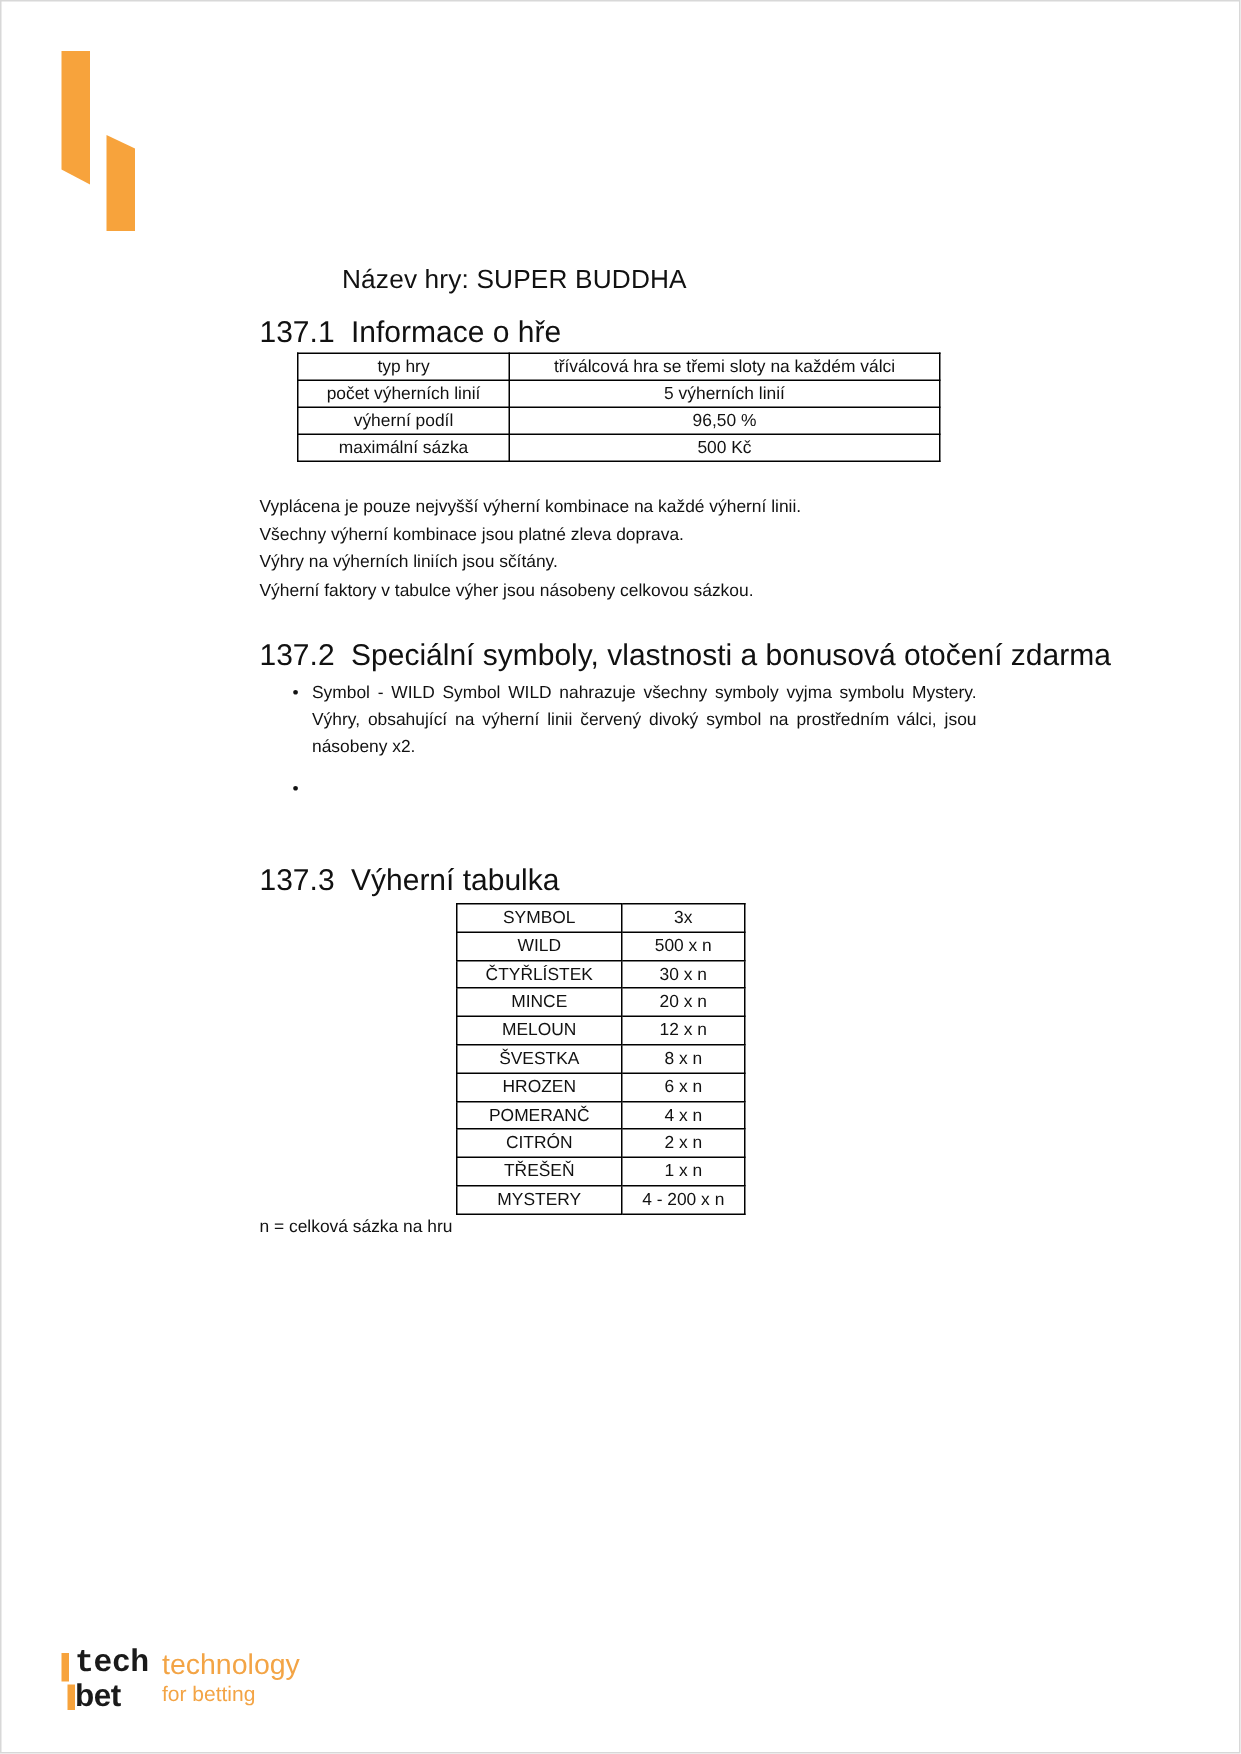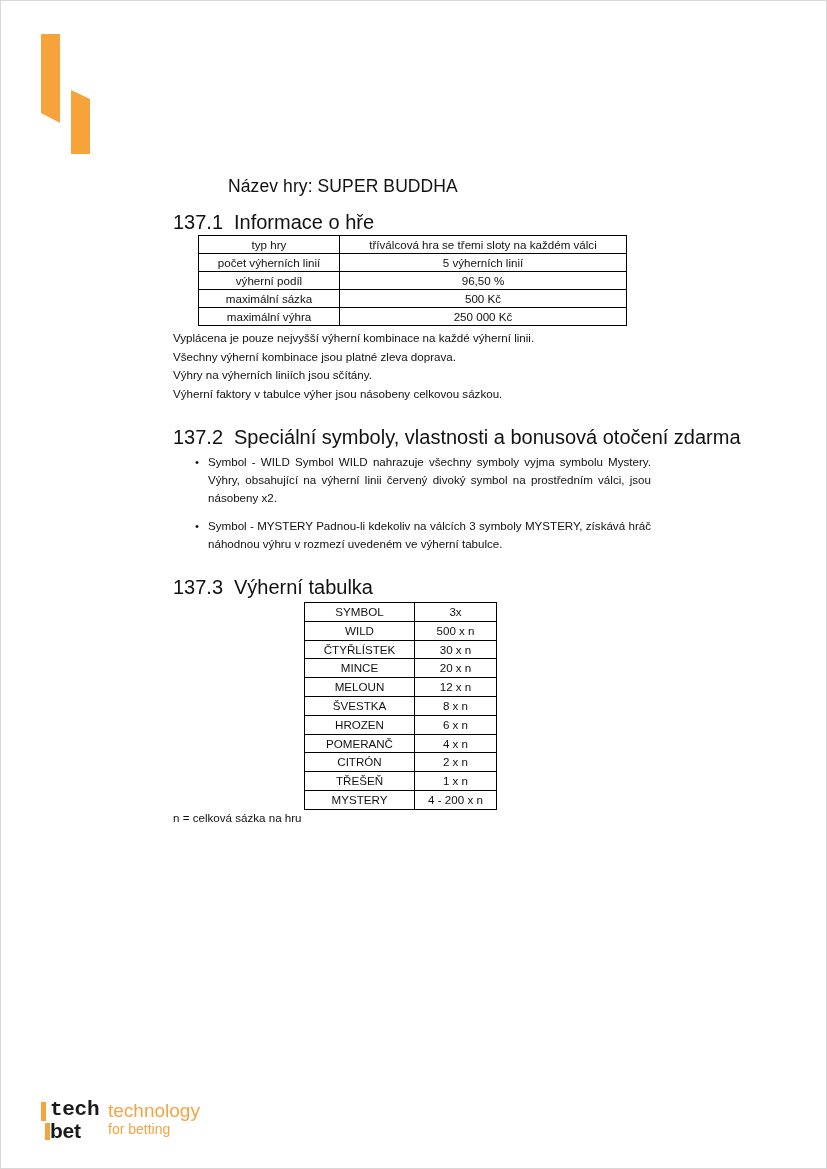--- a/index.html
+++ b/index.html
@@ -58,41 +58,37 @@
         <td>5 výherních linií</td>
       </tr>
   <tr>
         <td class="k">výherní podíl</td>
         <td>96,50 %</td>
       </tr>
   <tr>
         <td class="k">maximální sázka</td>
         <td>500 Kč</td>
       </tr>
-  <tr>
-        <td class="k">maximální výhra</td>
-        <td>250 000 Kč</td>
-      </tr>
 </tbody>
   </table>
 
 <div class="para" style="top:329px">
   <div>Vyplácena je pouze nejvyšší výherní kombinace na každé výherní linii.</div>
   <div>Všechny výherní kombinace jsou platné zleva doprava.</div>
   <div>Výhry na výherních liniích jsou sčítány.</div>
   <div>Výherní faktory v tabulce výher jsou násobeny celkovou sázkou.</div>
 </div>
 
 <div class="h2" style="top:426px">
   <span class="num">137.2</span><span>Speciální symboly, vlastnosti a bonusová otočení zdarma</span>
 </div>
 
 <div class="bullets">
   <div class="bullet"><span class="dot">•</span><span>Symbol - WILD Symbol WILD nahrazuje všechny symboly vyjma symbolu Mystery. Výhry, obsahující na výherní linii červený divoký symbol na prostředním válci, jsou násobeny x2.</span></div>
-  <div class="bullet"><span class="dot">•</span><span>Symbol - MYSTERY Padnou-li kdekoliv na válcích 3 symboly MYSTERY, získává hráč náhodnou výhru v rozmezí uvedeném ve výherní tabulce.</span></div>
+  <div class="bullet"><span class="dot">•</span></div>
 </div>
 
 <div class="h2" style="top:576px">
   <span class="num">137.3</span><span>Výherní tabulka</span>
 </div>
 
 <table id="pay-table">
   <tbody>
       <tr>
         <td class="s">SYMBOL</td>

